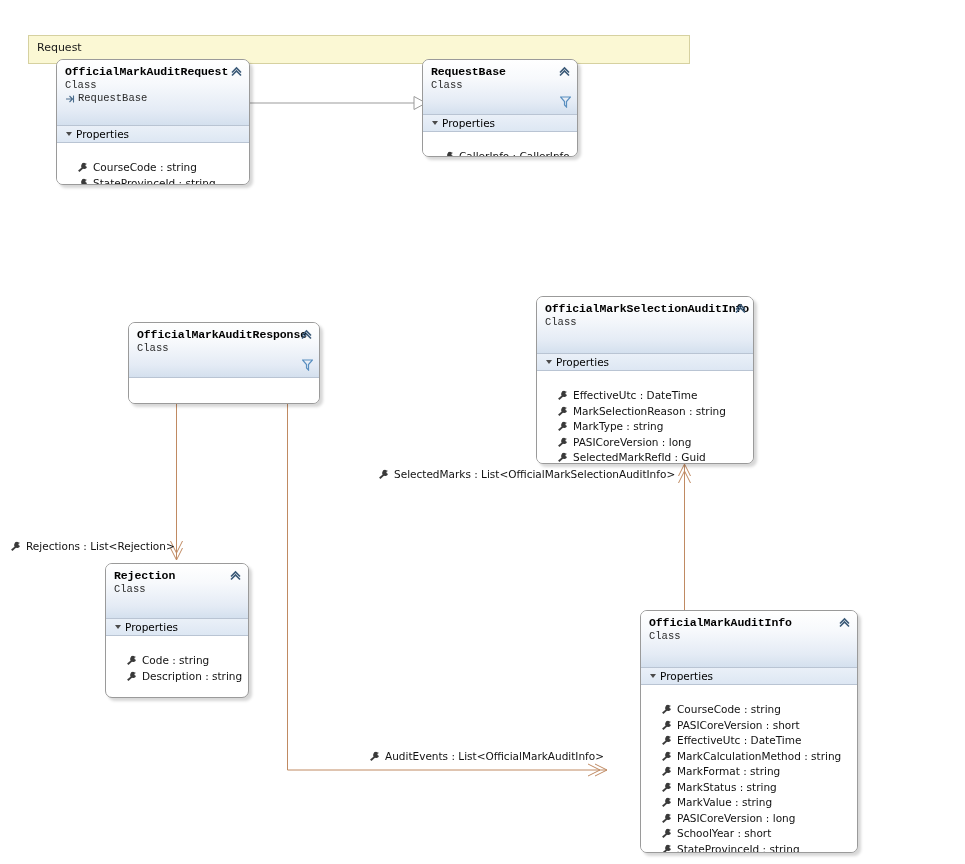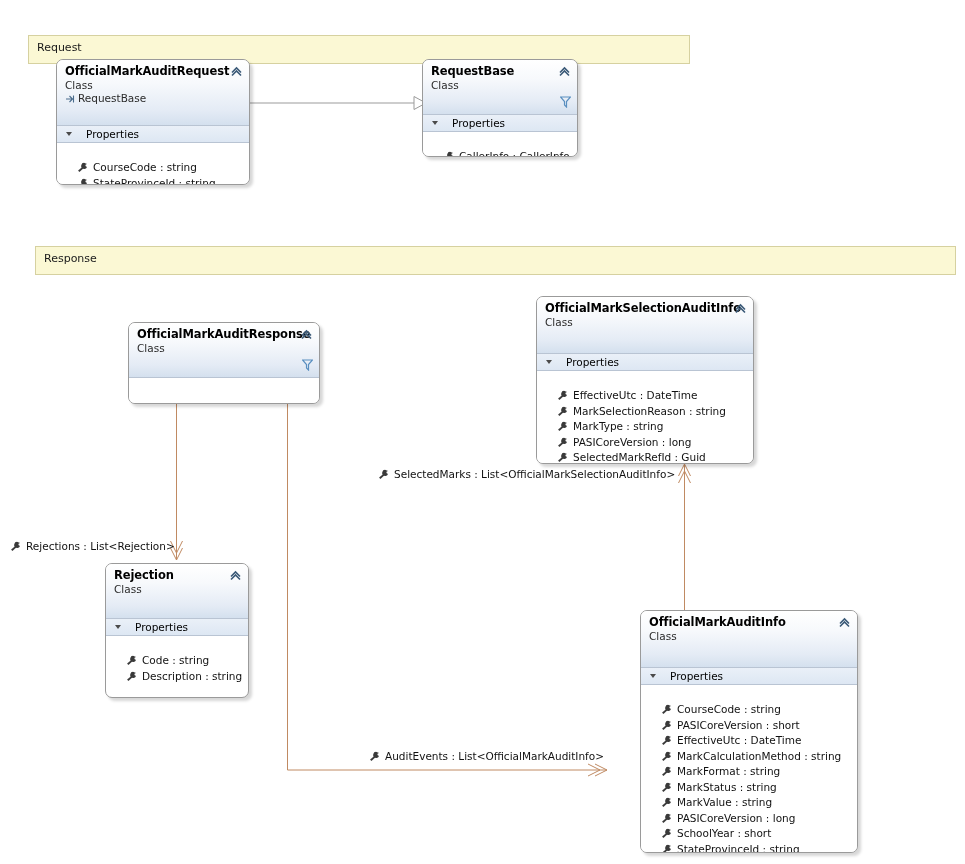--- a/index.html
+++ b/index.html
@@ -30,20 +30,21 @@
     border-radius:7px;
     background:#ffffff;
     box-shadow:3px 3px 3px rgba(0,0,0,0.16);
     overflow:hidden;
   }
   .shape-header{
     position:relative;
     background:linear-gradient(to bottom,#ffffff 0%,#f7f9fc 35%,#e4ebf5 78%,#d4e0ee 100%);
     padding:5px 8px 4px 8px;
     box-sizing:border-box;
+    font-family:Liberation Mono, monospace;
   }
   .shape-title{
     font-weight:bold;
     font-size:11.5px;
     color:#000;
     letter-spacing:-0.1px;
     line-height:13px;
     padding-right:22px;
     white-space:nowrap;
   }
@@ -67,21 +68,21 @@
     position:absolute;right:6px;width:11px;height:12px;
   }
 
   
   .compartment-head{
     background:linear-gradient(to bottom,#eaf0f8 0%,#dde7f3 100%);
     border-top:1px solid #b9c4d3;
     border-bottom:1px solid #b9c4d3;
     font-size:10.5px;
     padding:2px 0 2px 10px;
-    display:flex;align-items:center;gap:15px;
+    display:flex;align-items:center;gap:5px;
     box-sizing:border-box;
     height:18px;
   }
   .tri{width:0;height:0;border-left:4px solid #4a4a4a;border-top:3.5px solid transparent;border-bottom:3.5px solid transparent;transform:rotate(90deg);}
   .members{padding:17px 0 4px 0;background:#fff;}
   .member{
     display:flex;align-items:center;gap:5px;
     font-size:10.5px;line-height:15.5px;height:15.5px;
     padding-left:20px;color:#111;white-space:nowrap;
   }
@@ -127,23 +128,20 @@
       <line x1="684.5" y1="612" x2="684.5" y2="464" stroke="#c08a62" stroke-width="1"></line>
       <path d="M678.5,476 L684.5,464 L690.5,476" fill="none" stroke="#c08a62" stroke-width="1"></path>
       <path d="M678.5,483 L684.5,471 L690.5,483" fill="none" stroke="#c08a62" stroke-width="1"></path>
     </g>
   </svg>
 
   <div class="note" style="left:28px;top:11px;width:662px;height:29px;margin-top:24px;">
     <span>Request</span>
   </div>
 
-  <div class="note" style="left:35px;top:246px;width:921px;height:29px;">
-    <span>Response</span>
-  </div>
 
   <div class="shape" style="left:56px;top:59px;width:194px;height:126px;">
     <div class="shape-header" style="height:65px;">
       <div class="shape-title">OfficialMarkAuditRequest</div>
       <div class="shape-stereotype">Class</div>
       <div class="shape-base">
         <svg class="wrench" viewBox="0 0 11 11">
           <path d="M1 6 L7 6 M4.5 3 L7.5 6 L4.5 9 M8.5 2.5 L8.5 9.5" stroke="#4a6c8c" stroke-width="1.1" fill="none"></path>
         </svg>
         <span>RequestBase</span>

